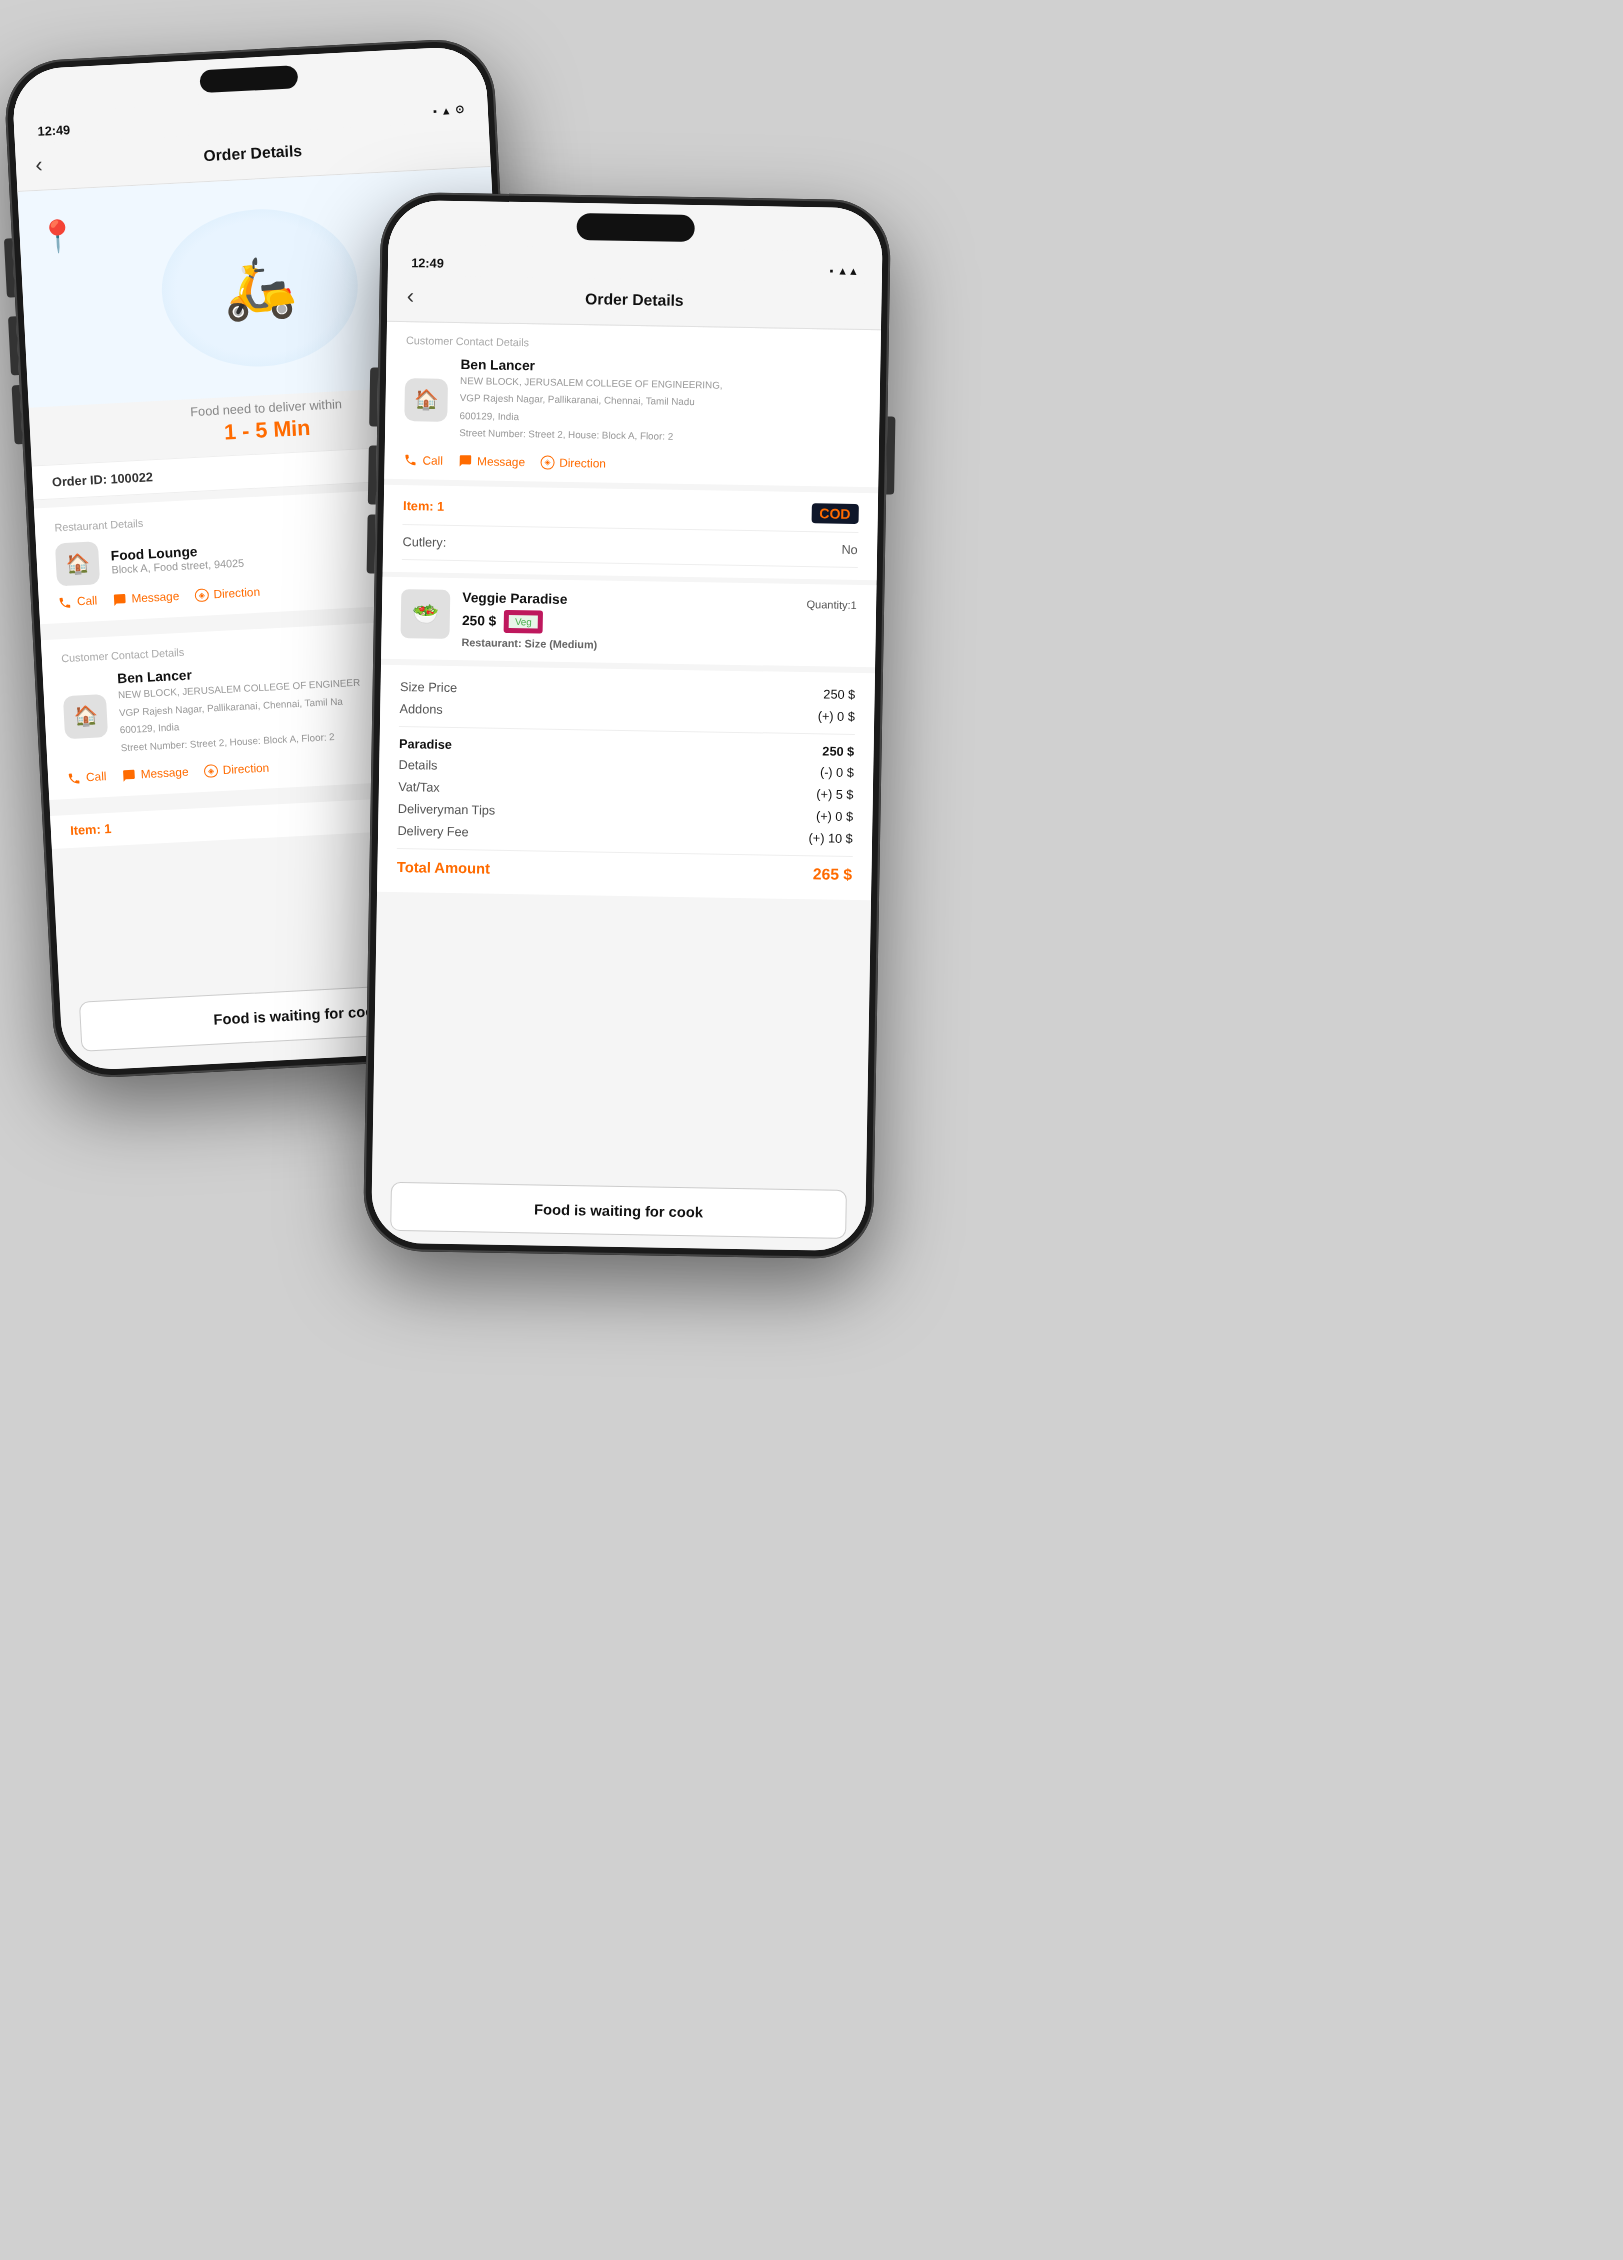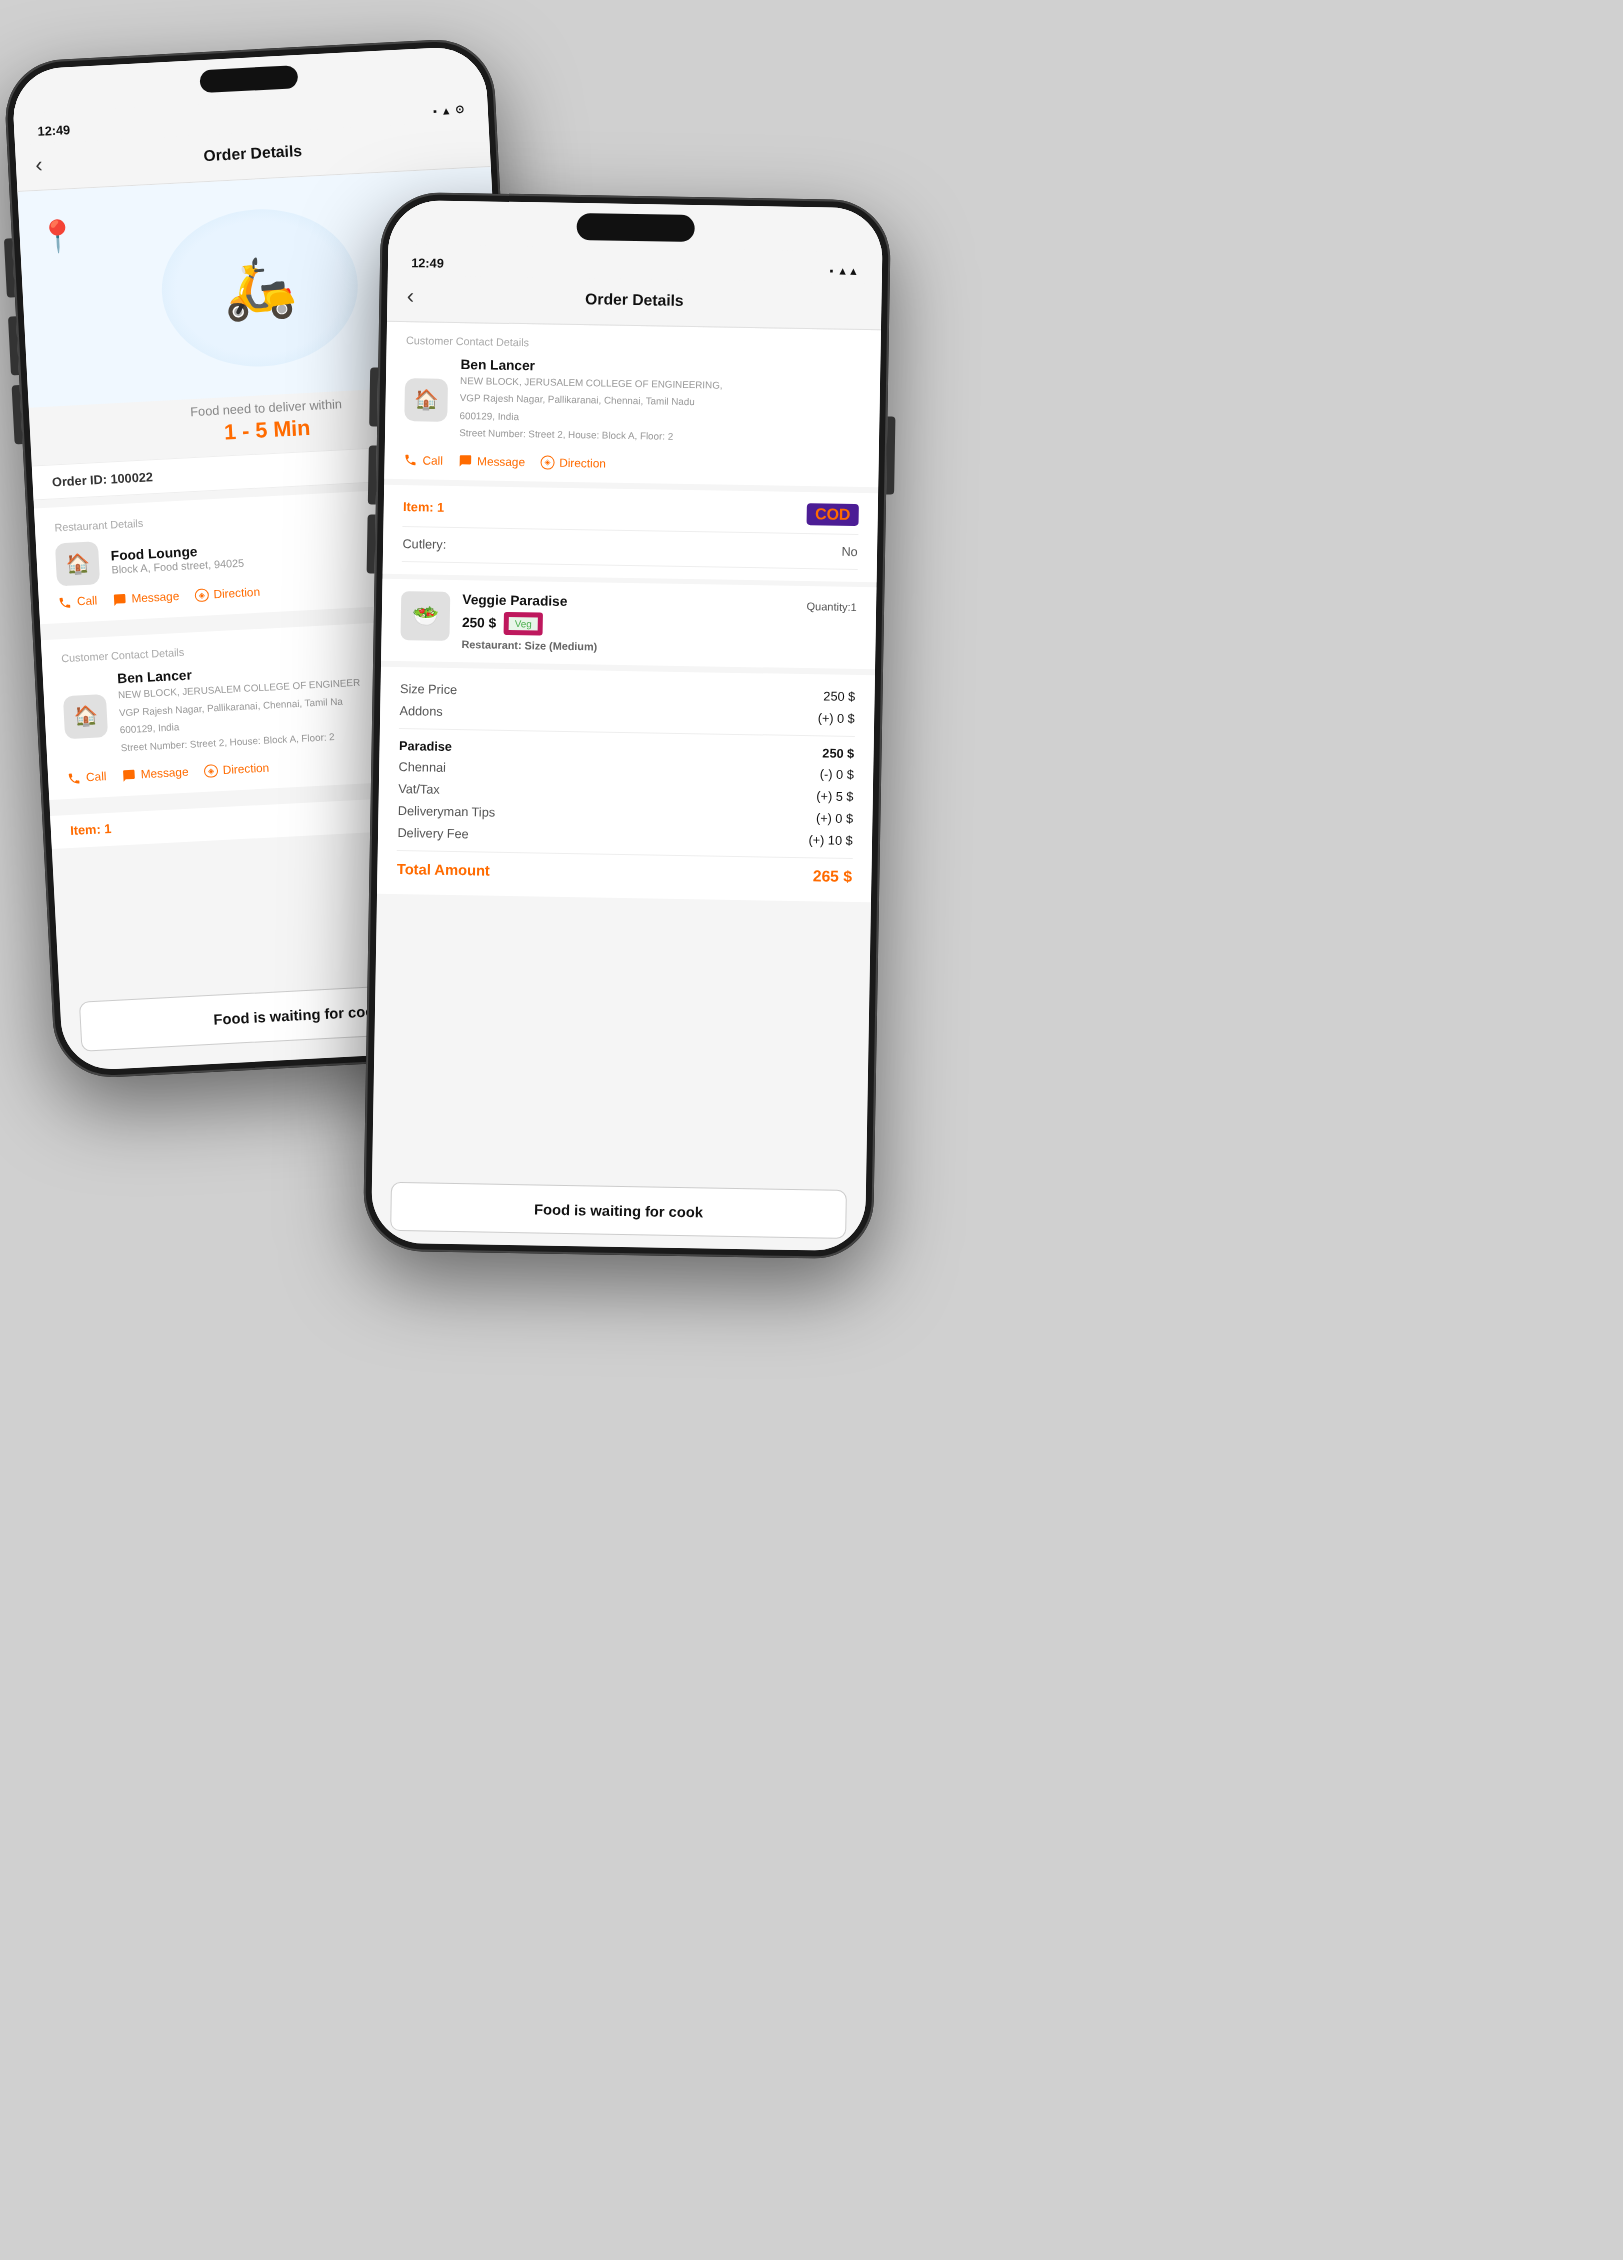--- a/index.html
+++ b/index.html
@@ -344,23 +344,23 @@
     }
     .item-label-sm {
       font-size: 12.7px;
       color: #555;
     }
     .item-label-sm span {
       color: #FF6B00;
       font-weight: 700;
     }
     .cod-badge {
-      background: #4c1d95;
-      color: #FF6B00;
-      font-size: 16px;
+      background: #0f172a;
+      color: #FF6B00;
+      font-size: 14px;
       font-weight: 600;
       padding: 2px 7.8px;
       border-radius: 3.9px;
     }
 
     .cutlery-row {
       display: flex;
       justify-content: space-between;
       padding: 9.8px 0;
       font-size: 12.7px;
@@ -707,21 +707,21 @@
         <div class="price-row">
           <span>Addons</span>
           <span class="price-val">(+) 0 $</span>
         </div>
         <div style="height:1px;background:#eee;margin:5.9px 0;"></div>
         <div class="price-row bold">
           <span>Paradise</span>
           <span class="price-val">250 $</span>
         </div>
         <div class="price-row">
-          <span>Chennai</span>
+          <span>Details</span>
           <span class="price-val">(-) 0 $</span>
         </div>
         <div class="price-row">
           <span>Vat/Tax</span>
           <span class="price-val">(+) 5 $</span>
         </div>
         <div class="price-row">
           <span>Deliveryman Tips</span>
           <span class="price-val">(+) 0 $</span>
         </div>

